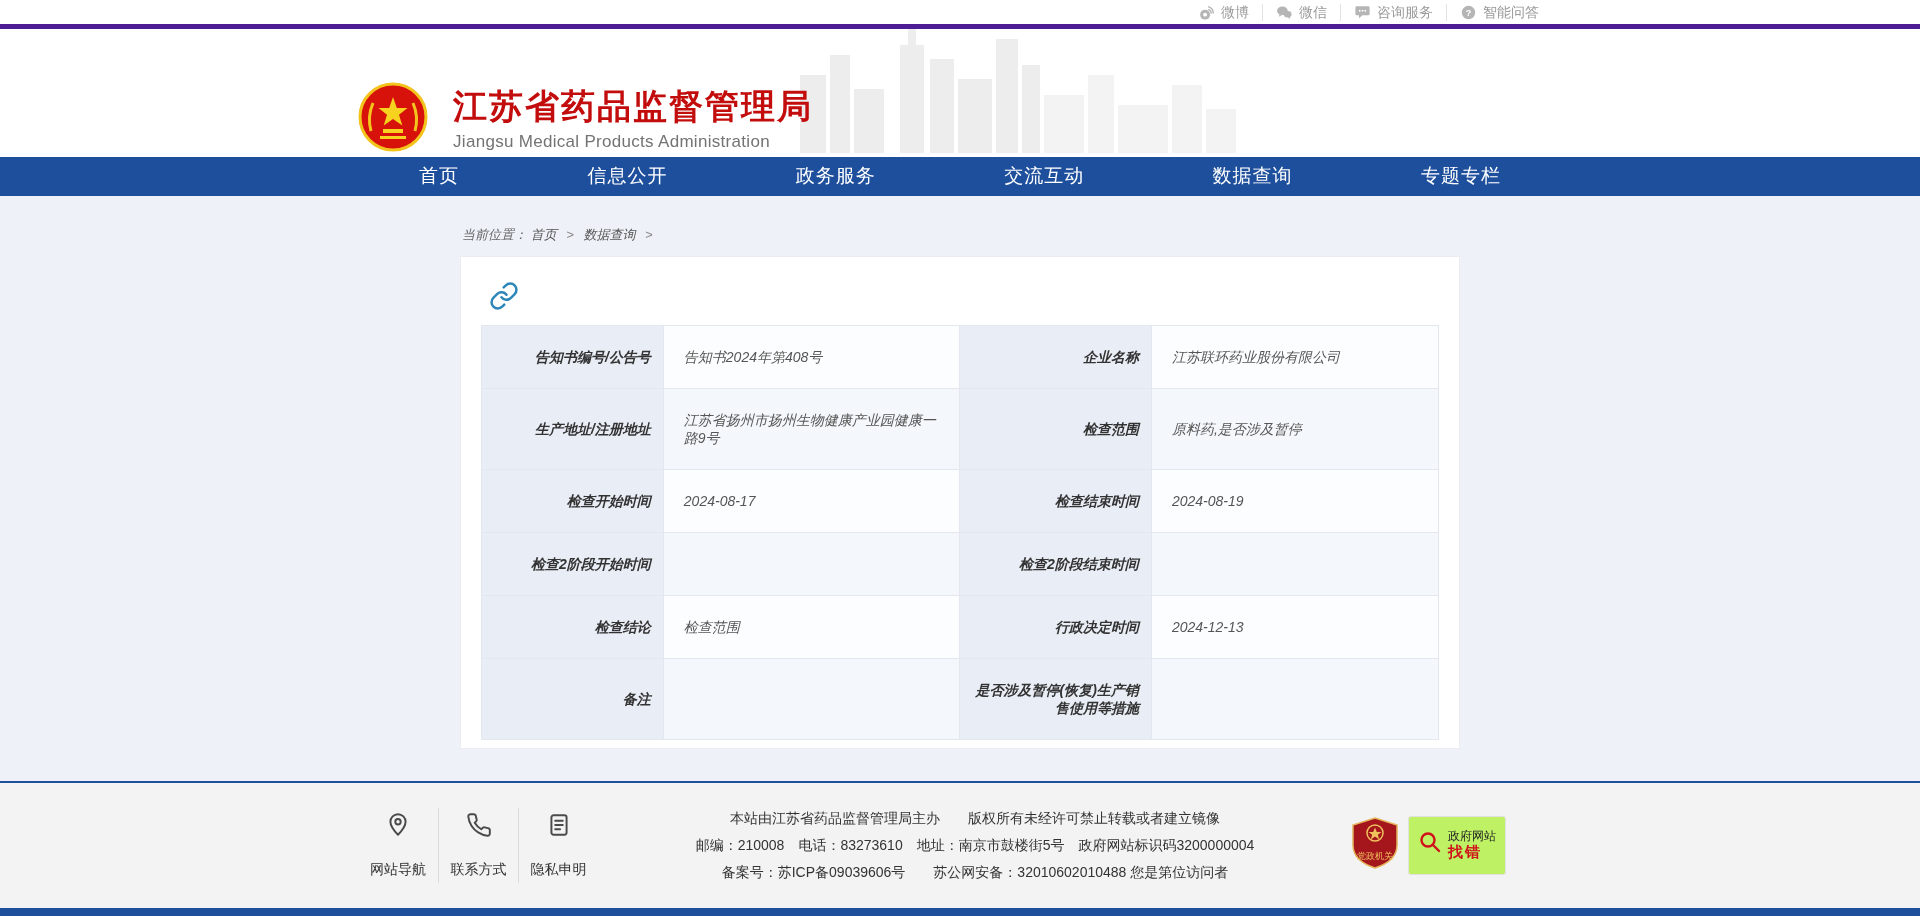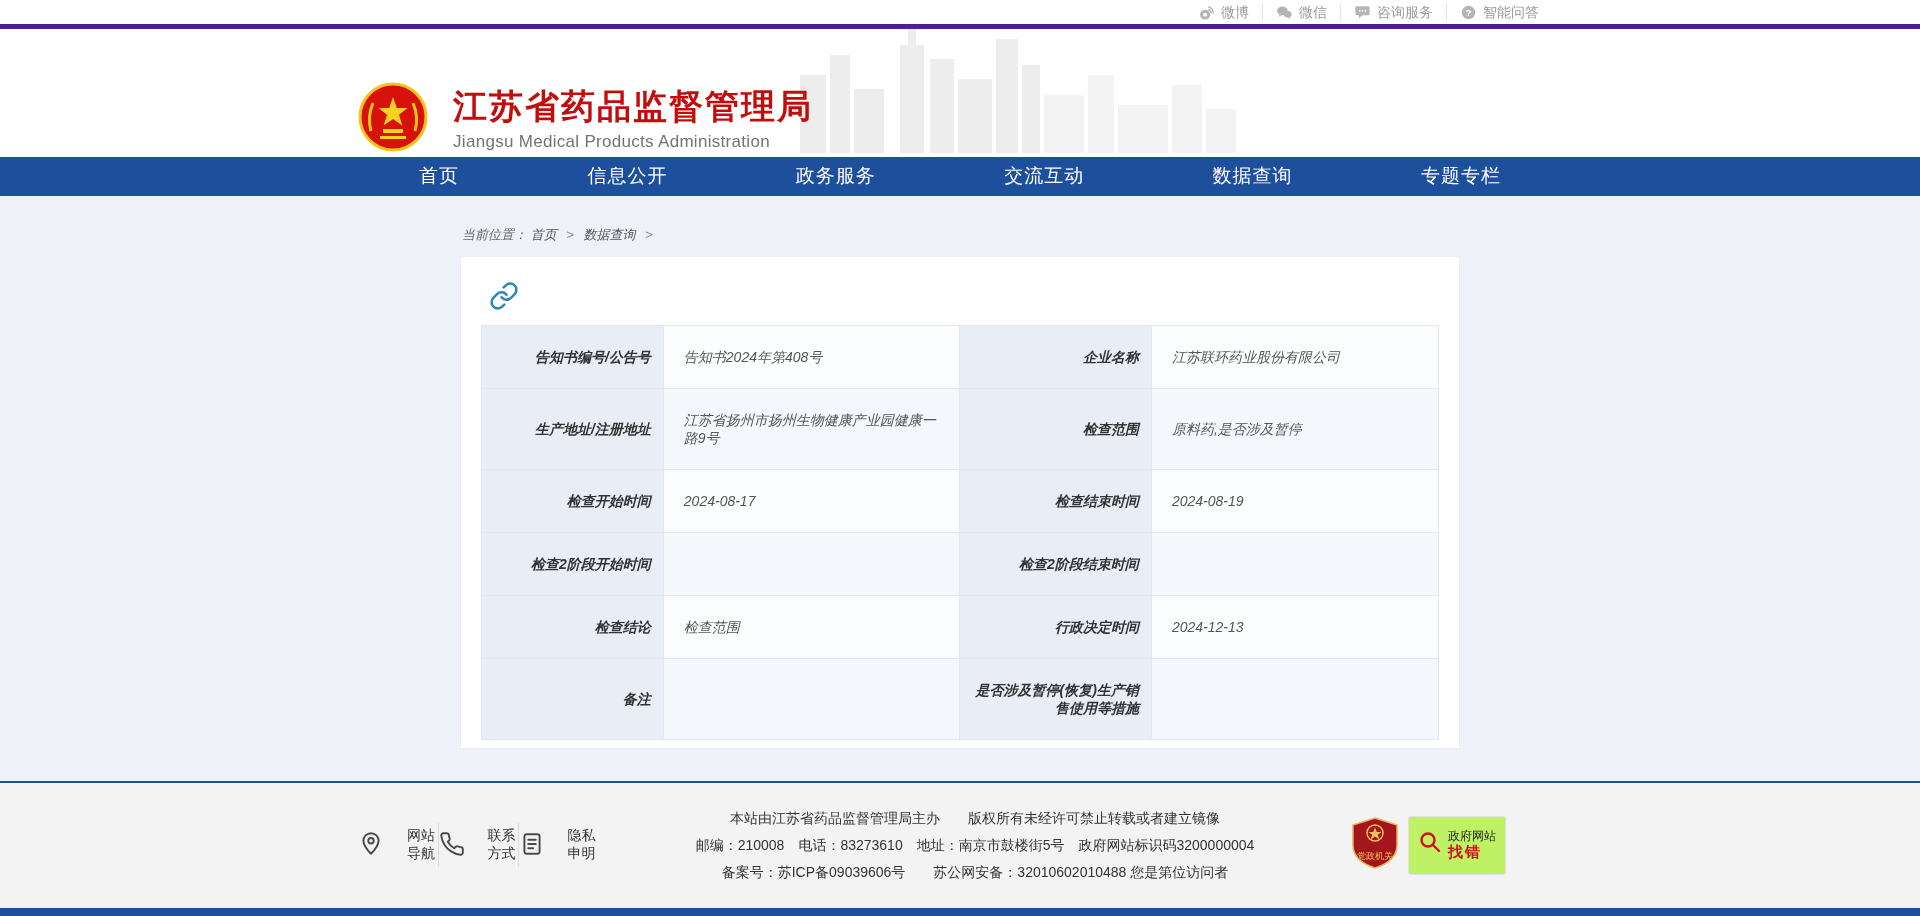--- a/index.html
+++ b/index.html
@@ -59,21 +59,21 @@
   .detail-table tr:nth-child(even) td.val { background:#f4f7fb; }
 
   
   .footer {
     border-top:2px solid #1e4f9c; background:#f3f3f3;
     display:flex; align-items:center; padding:22px 0;
   }
   .footer-left { margin-left:358px; display:flex; align-items:stretch; }
   .footer-link {
     width:80px; text-align:center; font-size:14px; color:#333; cursor:pointer;
-    display:flex; flex-direction:row; align-items:center; gap:20px; padding:4px 0;
+    display:flex; flex-direction:column; align-items:center; gap:20px; padding:4px 0;
   }
   .footer-link + .footer-link { border-left:1px solid #dcdcdc; }
   .footer-center { flex:1; text-align:center; font-size:14px; color:#333; line-height:27px; padding:0 20px; }
   .footer-right { margin-right:414px; display:flex; align-items:center; gap:10px; }
 
   .badge-zhaocuo {
     background:#bef264; border:1px solid #e0e0e0; border-radius:3px;
     display:flex; gap:6px; padding:13px 9px; cursor:pointer;
   }
   .zc-text { display:flex; flex-direction:column; line-height:1.15; text-align:left; }

